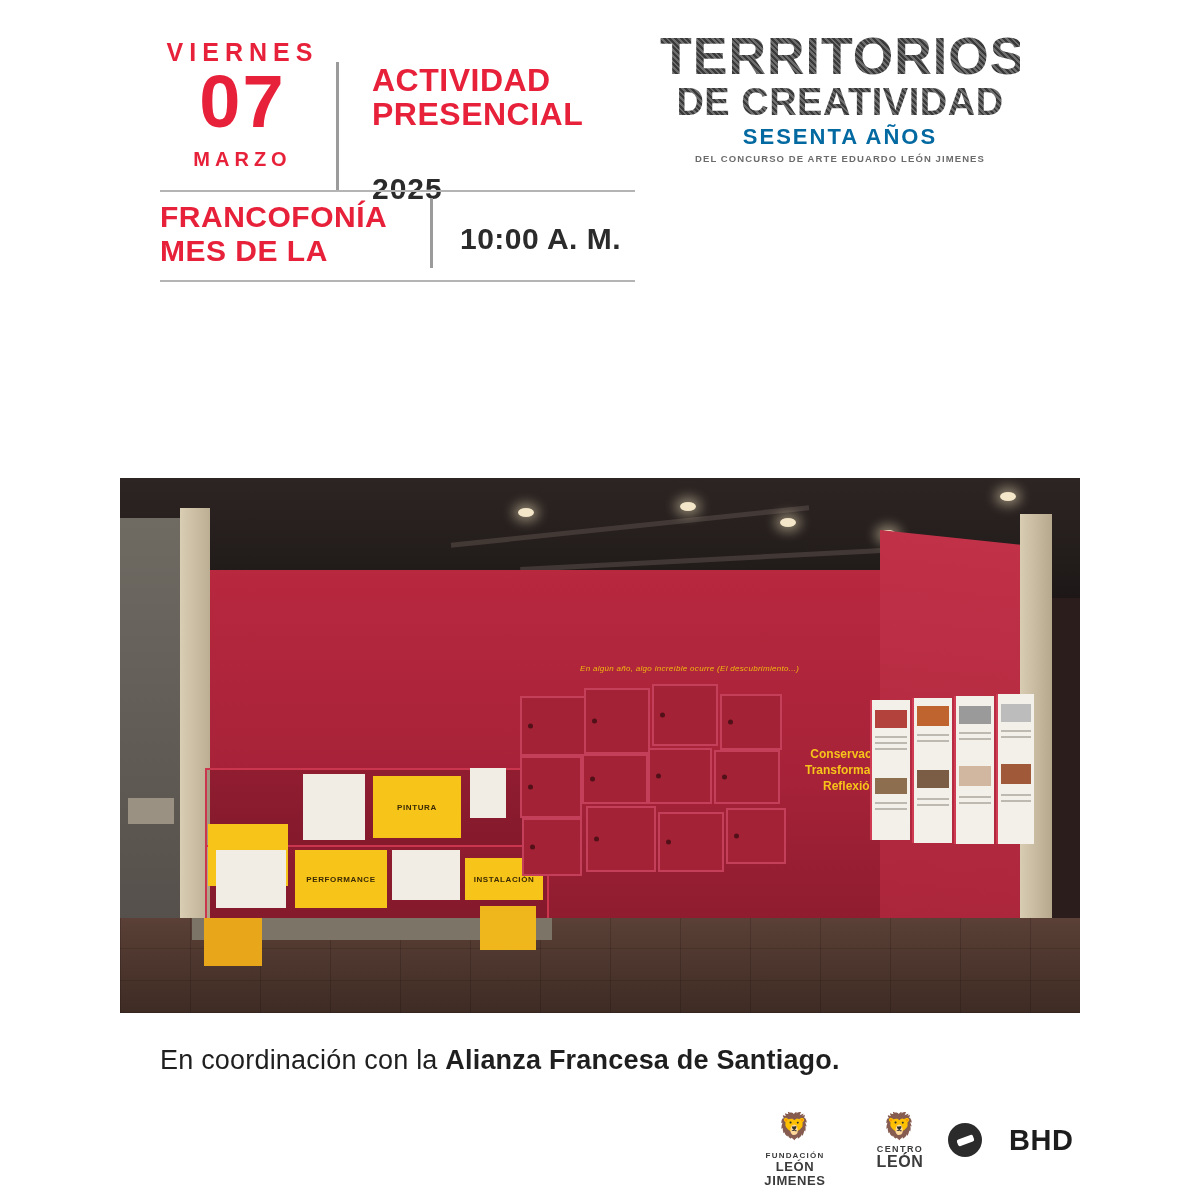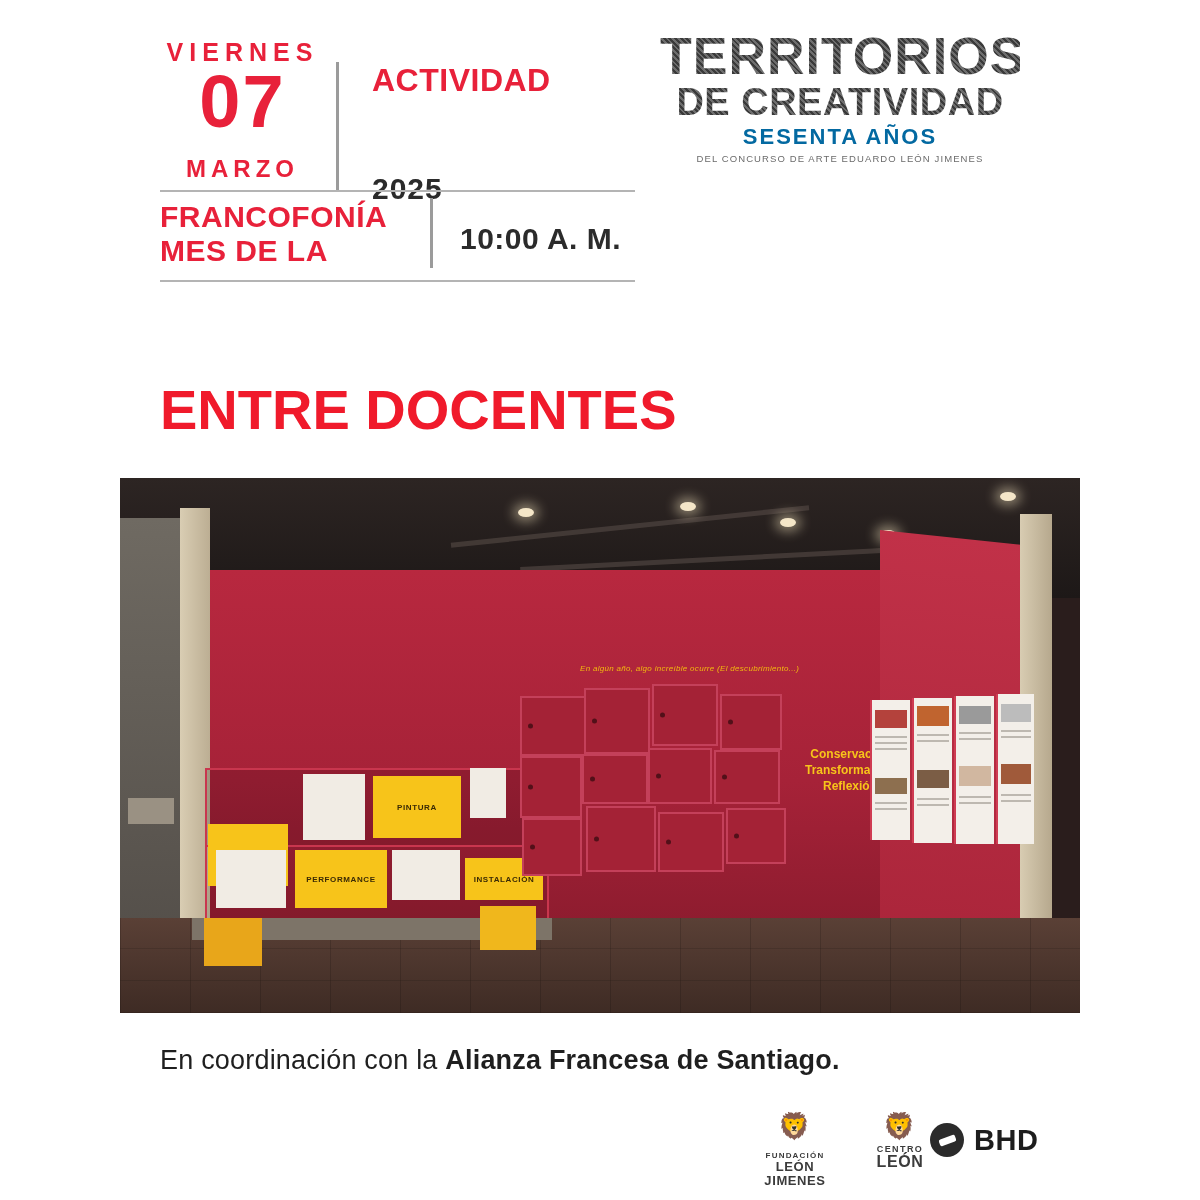--- a/index.html
+++ b/index.html
@@ -47,25 +47,25 @@
     line-height: 1;
   }
   .date-number {
     font-size: 74px;
     font-weight: bold;
     line-height: 0.95;
     letter-spacing: 2px;
     margin-top: 2px;
   }
   .date-month {
-    font-size: 24px;
+    font-size: 20px;
     font-weight: bold;
     letter-spacing: 5px;
     line-height: 1;
-    margin-top: 20px;
+    margin-top: 12px;
   }
 
   .vrule {
     position: absolute;
     left: 176px;
     top: 30px;
     width: 3px;
     height: 128px;
     background: #9b9b9b;
   }
@@ -127,21 +127,21 @@
   }
   .logo-t3 {
     font-size: 22px;
     font-weight: bold;
     letter-spacing: 2px;
     color: #0369a1;
     margin-top: 3px;
   }
   .logo-t4 {
     font-size: 9.5px;
-    font-weight: normal;
+    font-weight: bold;
     letter-spacing: 1.1px;
     color: #6b6b6b;
     margin-top: 3px;
   }
 
   
   .hrule {
     position: absolute;
     background: #b4b4b4;
     height: 2px;
@@ -377,25 +377,25 @@
     line-height: 1;
     color: #4a4a4a;
   }
   .flj-l1 { font-size: 8px; font-weight: bold; letter-spacing: 1.2px; margin-top: 12px;}
   .flj-l2 { font-size: 13px; font-weight: bold; letter-spacing: .6px; line-height:1.05;}
   .cl-l1 { font-size: 9px; font-weight: bold; letter-spacing: 1.4px; margin-top: 5px;}
   .cl-l2 { font-size: 16px; font-weight: bold; letter-spacing: .6px; line-height: 1.05;}
 
   .bhd-logo {
     position: absolute;
-    left: 810px;
+    left: 828px;
     top: 18px;
     display: flex;
     align-items: center;
-    gap: 10px;
+    gap: 27px;
   }
   .bhd-mark {
     width: 34px; height: 34px; border-radius: 50%;
     background: #2b2b2b; position: relative;
   }
   .bhd-mark::after {
     content: ""; position: absolute; left: 9px; top: 14px;
     width: 17px; height: 7px; background: #ffffff;
     border-radius: 2px; transform: rotate(-20deg);
   }
@@ -413,20 +413,21 @@
     <div class="date-block">
       <div class="date-day-label">VIERNES</div>
       <div class="date-number">07</div>
       <div class="date-month">MARZO</div>
     </div>
 
     <div class="vrule"></div>
 
     <div class="modality-block">
       <div class="modality-line1">ACTIVIDAD</div>
+      <div class="modality-line2">PRESENCIAL</div>
     </div>
     <div class="year">2025</div>
 
     <div class="logo-territorios">
       <div class="logo-t1">TERRITORIOS</div>
       <div class="logo-t2">DE CREATIVIDAD</div>
       <div class="logo-t3">SESENTA AÑOS</div>
       <div class="logo-t4">DEL CONCURSO DE ARTE EDUARDO LEÓN JIMENES</div>
     </div>
   </div>
@@ -435,21 +436,20 @@
   <div class="vrule-2"></div>
 
   <div class="francofonia">
     <div>FRANCOFONÍA</div>
     <div>MES DE LA</div>
   </div>
   <div class="time">10:00 A. M.</div>
 
   <div class="hrule hrule-2"></div>
 
-  <div class="title-sub">ENTRE DOCENTES</div>
 
   <div class="photo">
     <div class="ph-ceiling"></div>
     <div class="ph-ceil-beam" style="left:330px; top:46px; width:360px; transform:rotate(-6deg);"></div>
     <div class="ph-ceil-beam" style="left:400px; top:78px; width:420px; transform:rotate(-3deg);"></div>
     <div class="ph-spot" style="left:398px; top:30px;"></div>
     <div class="ph-spot" style="left:560px; top:24px;"></div>
     <div class="ph-spot" style="left:660px; top:40px;"></div>
     <div class="ph-spot" style="left:760px; top:52px;"></div>
     <div class="ph-spot" style="left:880px; top:14px;"></div>

